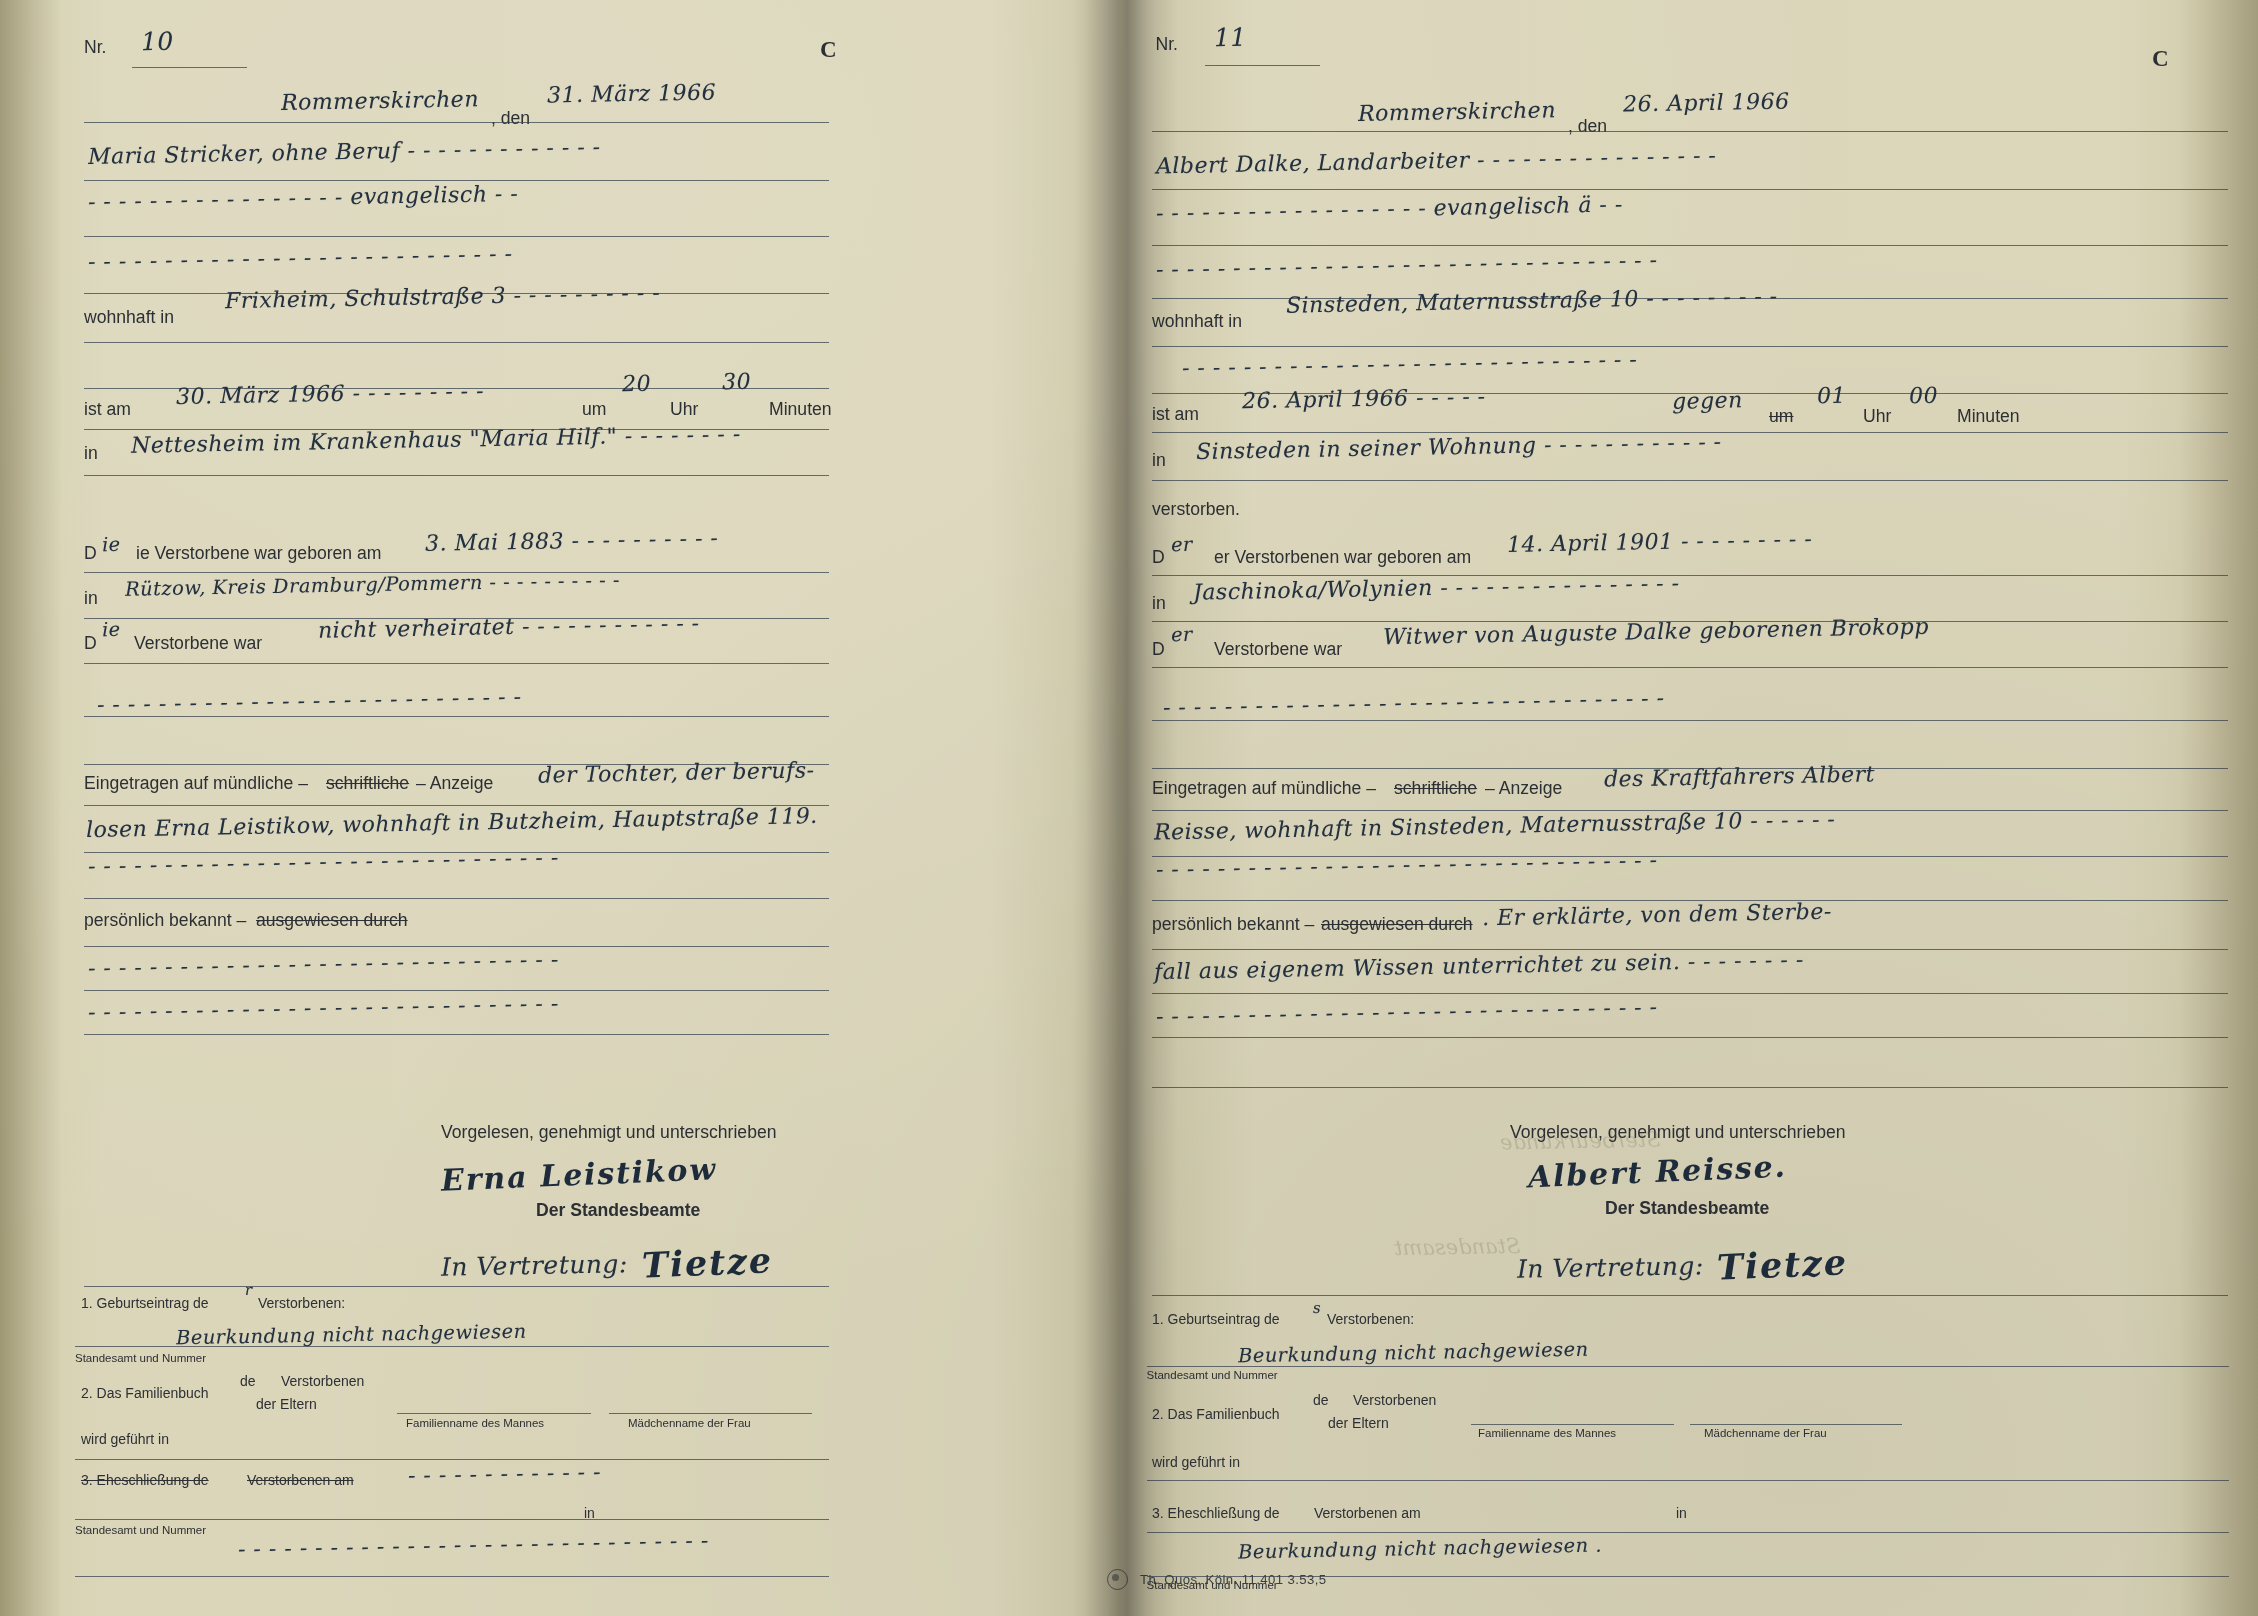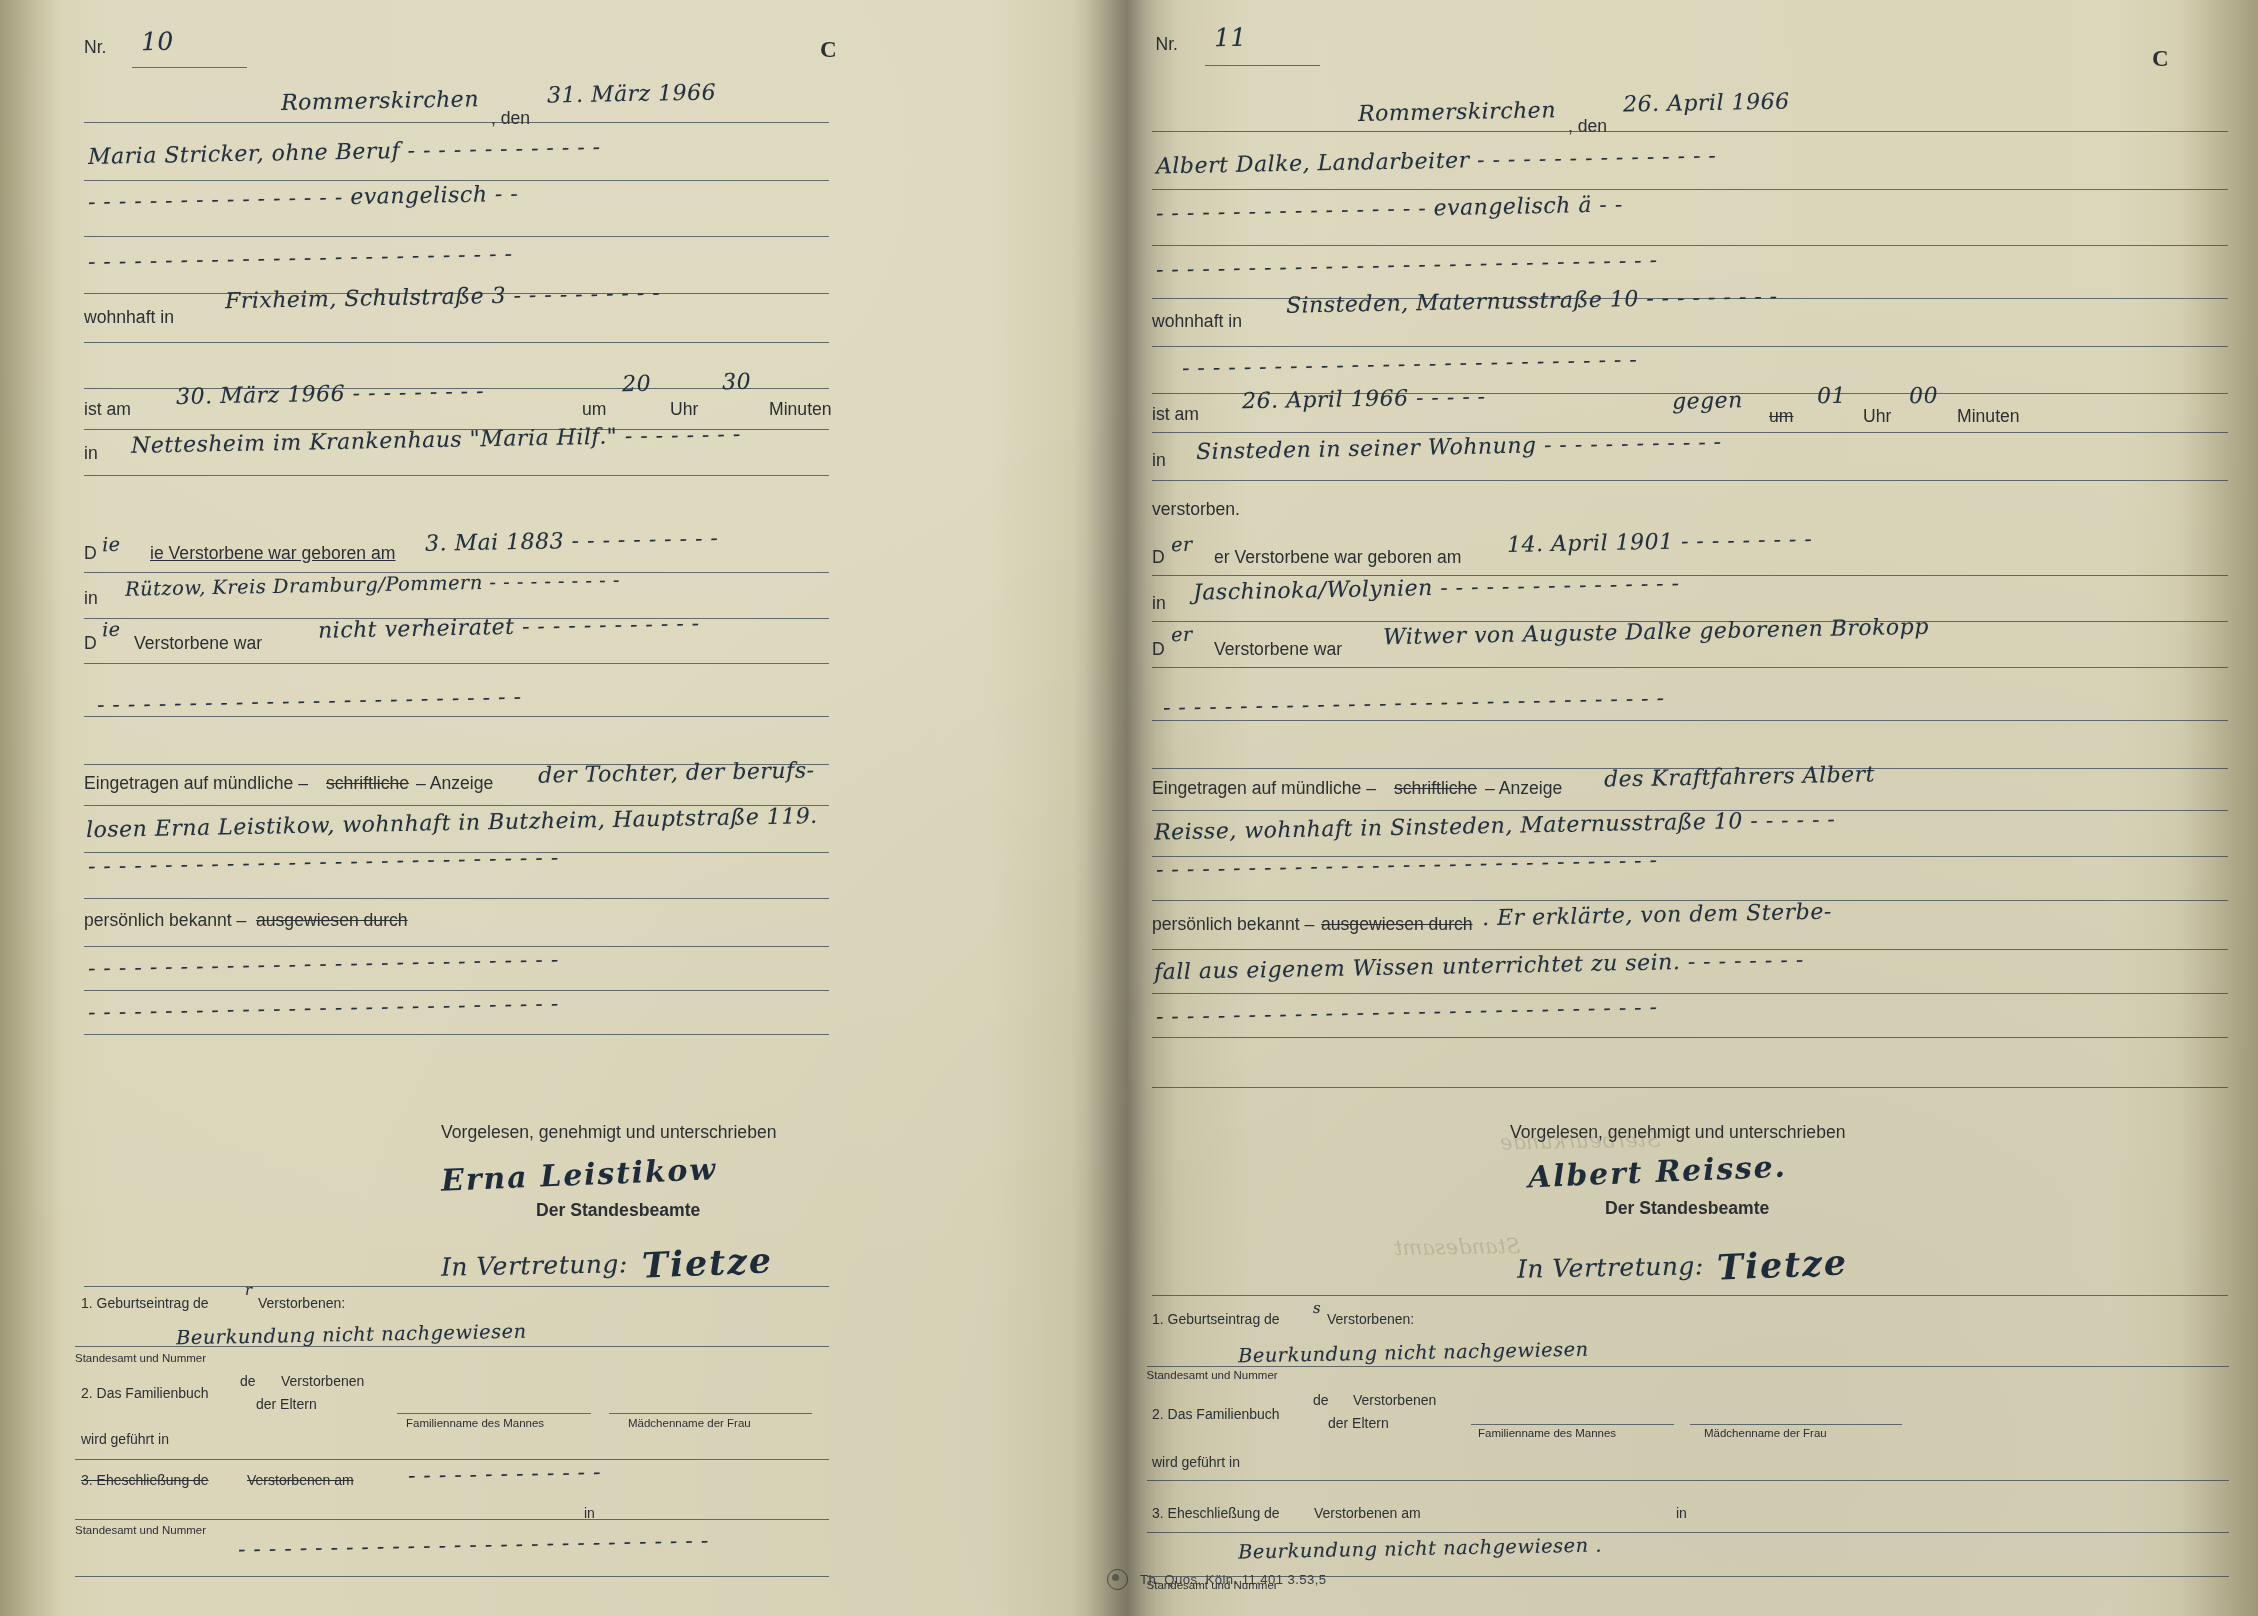--- a/index.html
+++ b/index.html
@@ -169,21 +169,21 @@
   <div class="solid" style="left:84px;top:429px;width:745px;"></div>
 
   <span class="print" style="left:84px;top:443px;">in</span>
   <span class="hand" style="left:131px;top:427px;">Nettesheim im Krankenhaus "Maria Hilf." - - - - - - - -</span>
   <div class="solid" style="left:84px;top:475px;width:745px;"></div>
 
   <span class="print" style="left:84px;top:496px;"></span>
 
   <span class="print" style="left:84px;top:543px;">D</span>
   <span class="hand sm" style="left:102px;top:533px;">ie</span>
-  <span class="print" style="left:150px;top:543px;text-decoration:underline;">ie Verstorbene war geboren am</span>
+  <span class="print" style="left:136px;top:543px;">ie Verstorbene war geboren am</span>
   <span class="hand" style="left:425px;top:528px;">3. Mai 1883 - - - - - - - - - -</span>
   <div class="solid" style="left:84px;top:572px;width:745px;"></div>
 
   <span class="print" style="left:84px;top:588px;">in</span>
   <span class="hand sm" style="left:125px;top:573px;">Rützow, Kreis Dramburg/Pommern - - - - - - - - - -</span>
   <div class="solid" style="left:84px;top:618px;width:745px;"></div>
 
   <span class="print" style="left:84px;top:633px;">D</span>
   <span class="hand sm" style="left:102px;top:618px;">ie</span>
   <span class="print" style="left:134px;top:633px;">Verstorbene war</span>
@@ -294,21 +294,21 @@
   <div class="solid" style="left:23px;top:432px;width:1076px;"></div>
 
   <span class="print" style="left:23px;top:450px;">in</span>
   <span class="hand" style="left:67px;top:434px;">Sinsteden in seiner Wohnung - - - - - - - - - - - -</span>
   <div class="solid" style="left:23px;top:480px;width:1076px;"></div>
 
   <span class="print" style="left:23px;top:499px;">verstorben.</span>
 
   <span class="print" style="left:23px;top:547px;">D</span>
   <span class="hand sm" style="left:42px;top:533px;">er</span>
-  <span class="print" style="left:85px;top:547px;">er Verstorbene war geboren am</span>
+  <span class="print" style="left:85px;top:547px;">er Verstorbenen war geboren am</span>
   <span class="hand" style="left:378px;top:529px;">14. April 1901 - - - - - - - - -</span>
   <div class="solid" style="left:23px;top:575px;width:1076px;"></div>
 
   <span class="print" style="left:23px;top:593px;">in</span>
   <span class="hand" style="left:64px;top:575px;">Jaschinoka/Wolynien - - - - - - - - - - - - - - - -</span>
   <div class="solid" style="left:23px;top:621px;width:1076px;"></div>
 
   <span class="print" style="left:23px;top:639px;">D</span>
   <span class="hand sm" style="left:42px;top:623px;">er</span>
   <span class="print" style="left:85px;top:639px;">Verstorbene war</span>

